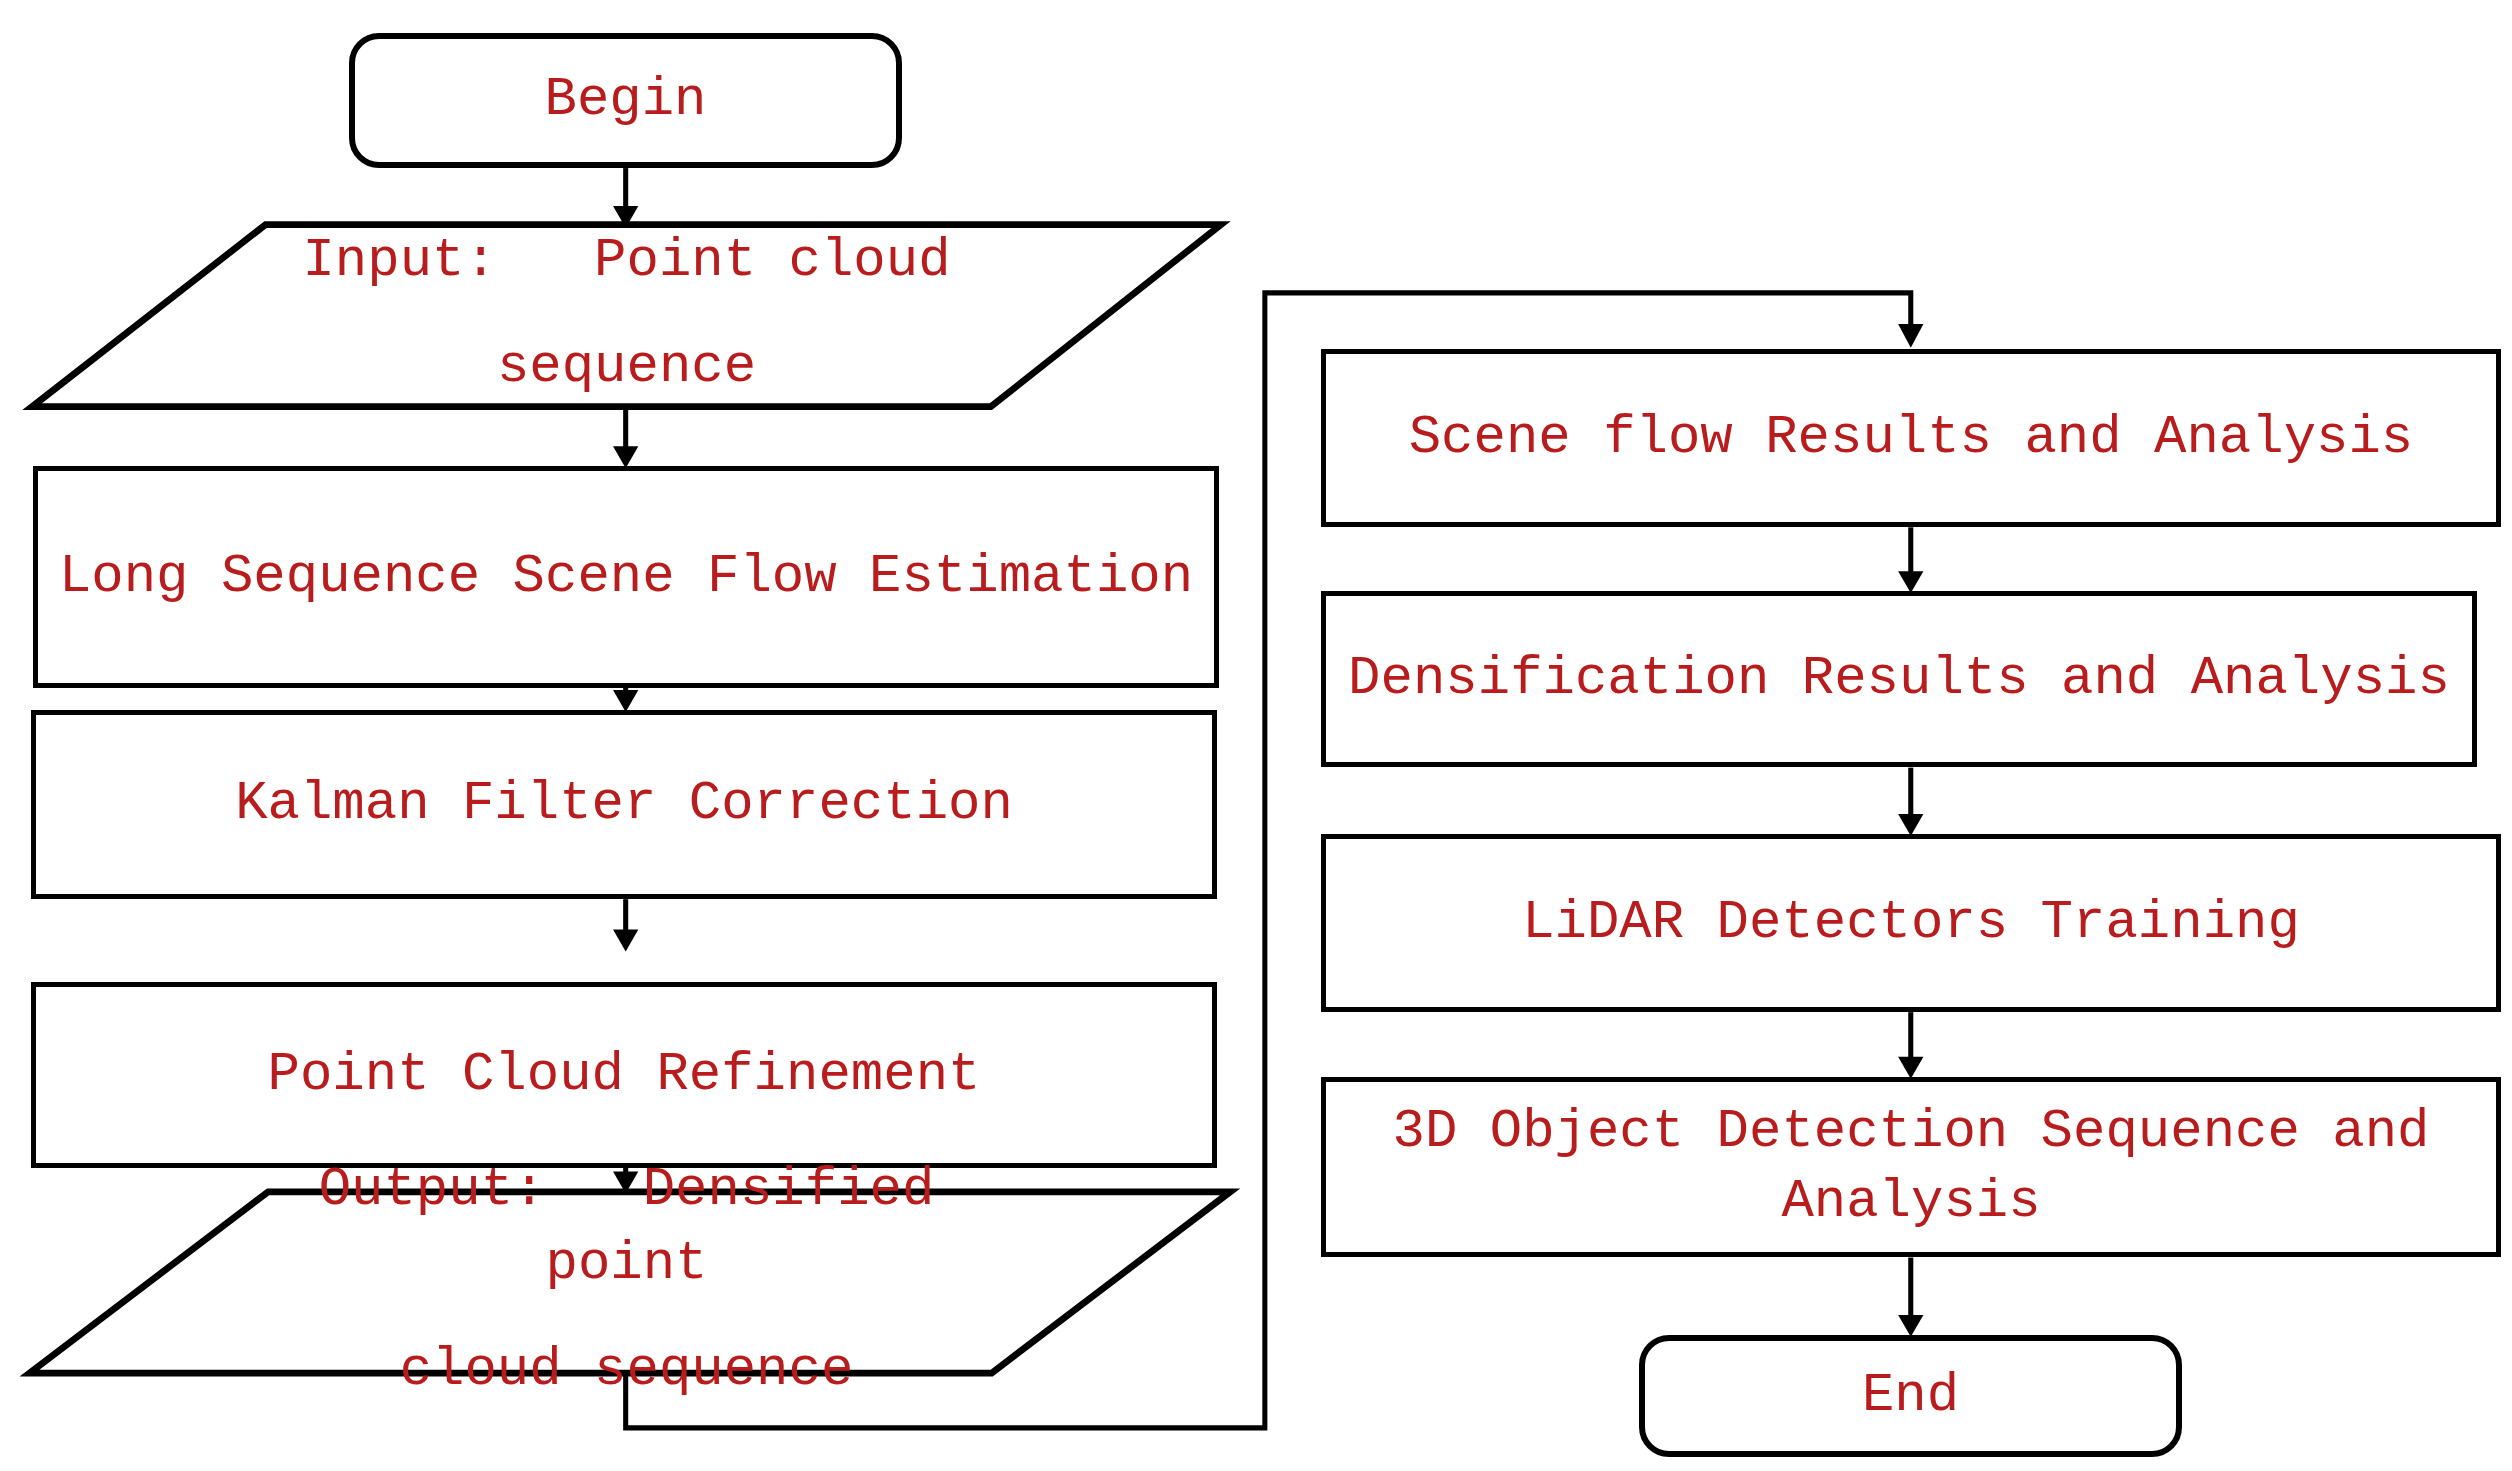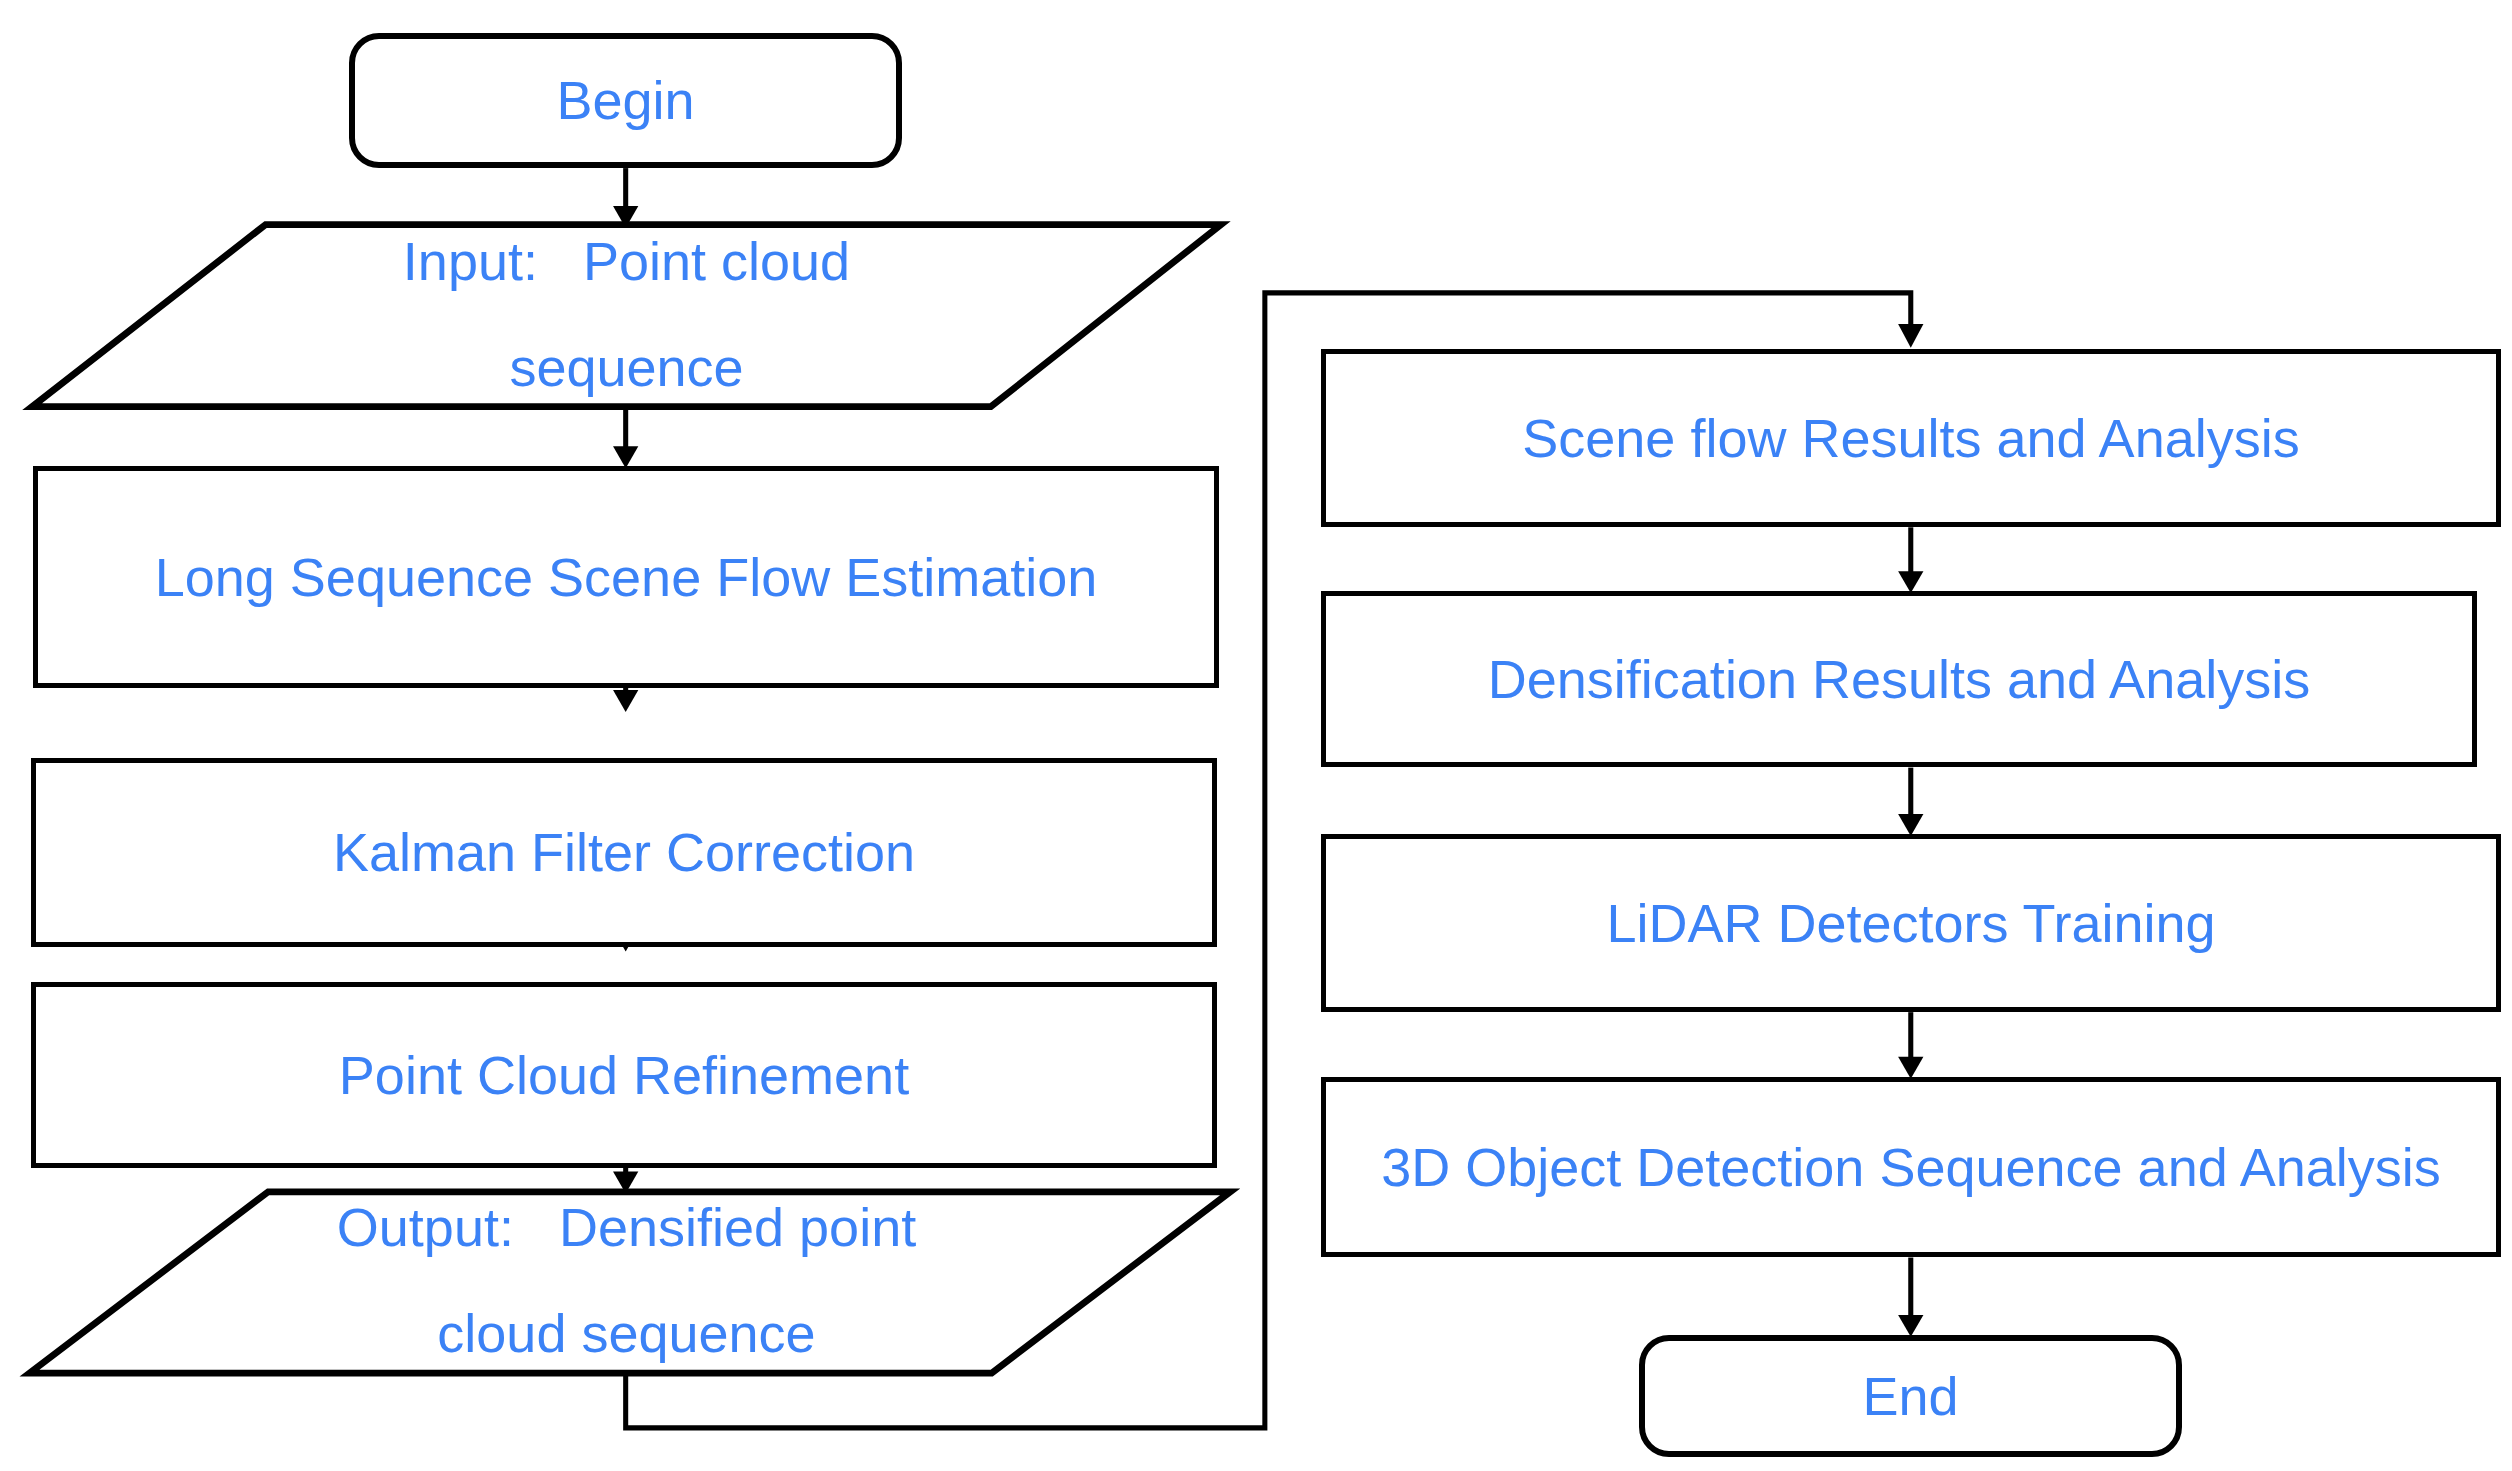--- a/index.html
+++ b/index.html
@@ -5,22 +5,22 @@
   html, body {
     margin: 0;
     padding: 0;
     background: #ffffff;
   }
   #canvas {
     position: relative;
     width: 2512px;
     height: 1472px;
     background: #ffffff;
-    font-family: Liberation Sans, sans-serif;
-    color: #3b82f6;
+    font-family: Liberation Mono, monospace;
+    color: #b91c1c;
   }
   #shape-layer {
     position: absolute;
     left: 0;
     top: 0;
   }
   .shape {
     fill: #ffffff;
     stroke: #000000;
     stroke-width: 8;
@@ -111,21 +111,21 @@
 
   <div class="io-label" style="left:247px; top:234px; width:759px; height:160px;">
     <span>Input:&nbsp;&nbsp; Point cloud</span>
     <span>sequence</span>
   </div>
 
   <div class="node" style="left:33px; top:466px; width:1186px; height:222px;">
     <span>Long Sequence Scene Flow Estimation</span>
   </div>
 
-  <div class="node" style="left:31px; top:710px; width:1186px; height:189px;margin-top:48px;">
+  <div class="node" style="left:31px; top:710px; width:1186px; height:189px;">
     <span>Kalman Filter Correction</span>
   </div>
 
   <div class="node" style="left:31px; top:950px; width:1186px; height:186px;margin-top:32px;">
     <span>Point Cloud Refinement</span>
   </div>
 
   <div class="io-label" style="left:247px; top:1200px; width:759px; height:160px;">
     <span>Output:&nbsp;&nbsp; Densified point</span>
     <span>cloud sequence</span>

